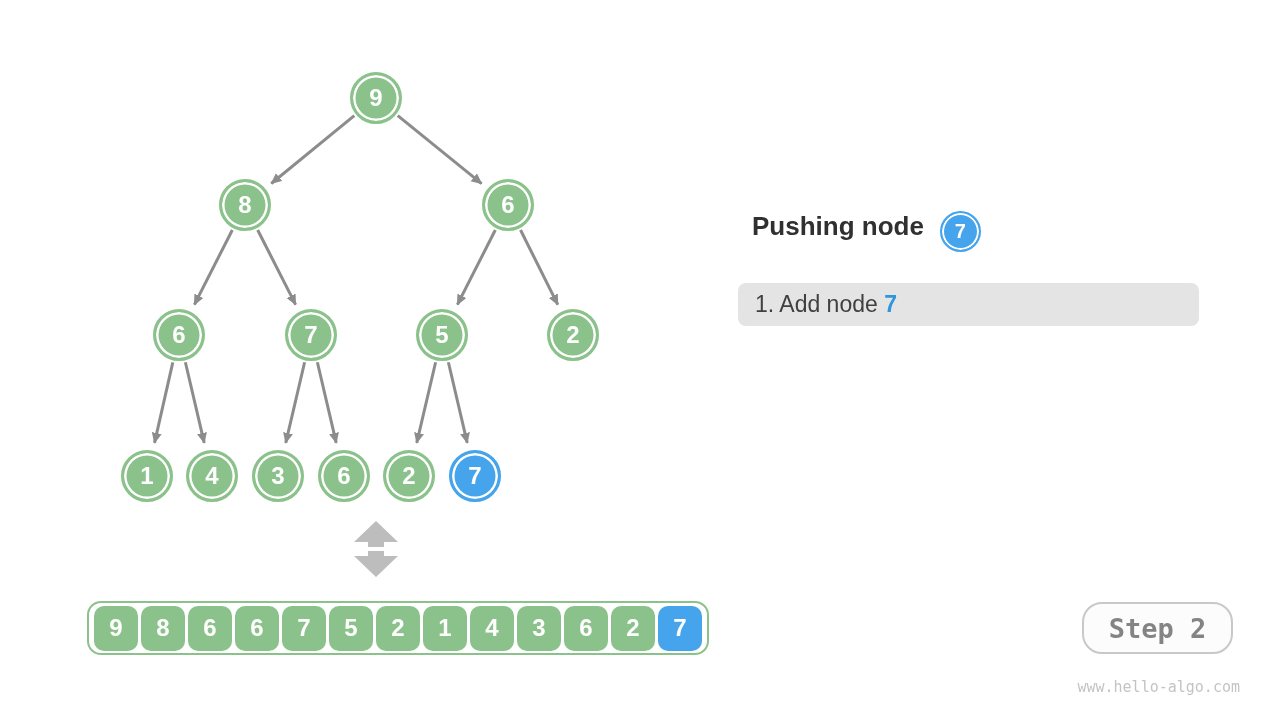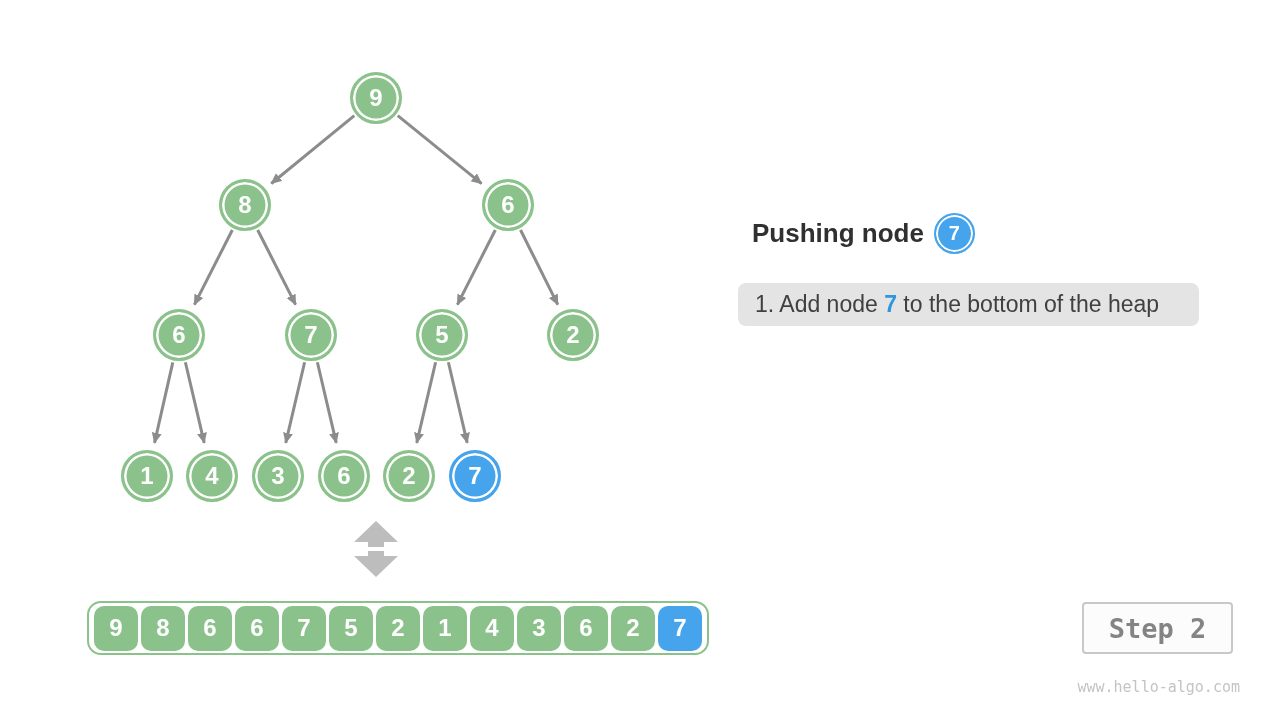--- a/index.html
+++ b/index.html
@@ -43,21 +43,21 @@
     border-radius: 10px;
     background: var(--green);
     color: #ffffff; font-weight: bold; font-size: 24px;
     display: flex; align-items: center; justify-content: center;
   }
   .cell.hl { background: var(--blue); }
 
   
   .title {
     position: absolute; left: 752px; top: 211px; height: 44px;
-    display: flex; align-items: center; gap: 10px;
+    display: flex; align-items: flex-start; gap: 16px;
     font-size: 26px; font-weight: bold; color: var(--titleText);
     white-space: pre;
   }
   .title-node {
     box-sizing: border-box;
     width: 41px; height: 41px; border-radius: 50%;
     border: 2px solid var(--blue); background: var(--blue);
     box-shadow: inset 0 0 0 2px #ffffff;
     color: #ffffff; font-size: 20px; font-weight: bold;
     display: flex; align-items: center; justify-content: center;
@@ -74,21 +74,21 @@
     font-size: 23px; color: var(--instrText);
     white-space: pre;
   }
   .instruction .hl-text { color: var(--instrHl); font-weight: bold; }
 
   
   .step-badge {
     position: absolute; left: 1082px; top: 602px;
     box-sizing: border-box; width: 151px; height: 52px;
     border: 2px solid var(--stepBorder);
-    border-radius: 4px;
+    border-radius: 20px;
     background: var(--stepBg);
     display: flex; align-items: center; justify-content: center;
     font-family: "DejaVu Sans Mono", monospace;
     font-size: 27px; font-weight: bold;
     color: var(--stepText);
   }
 
   
   .watermark {
     position: absolute; right: 40px; top: 678px;
@@ -144,21 +144,21 @@
     </div>
 
   <div class="title">
     <span>Pushing node</span>
     <span class="title-node">
       <span>7</span>
     </span>
   </div>
 
   <div class="instruction">
-    <span>1. Add node </span><span class="hl-text">7</span><span> to the bottom of the heap</span>
+    <span>1. Add node </span><span class="hl-text">7</span>
   </div>
 
   <div class="array-box" id="array-box">
       <div class="cell">9</div>
       <div class="cell">8</div>
       <div class="cell">6</div>
       <div class="cell">6</div>
       <div class="cell">7</div>
       <div class="cell">5</div>
       <div class="cell">2</div>

